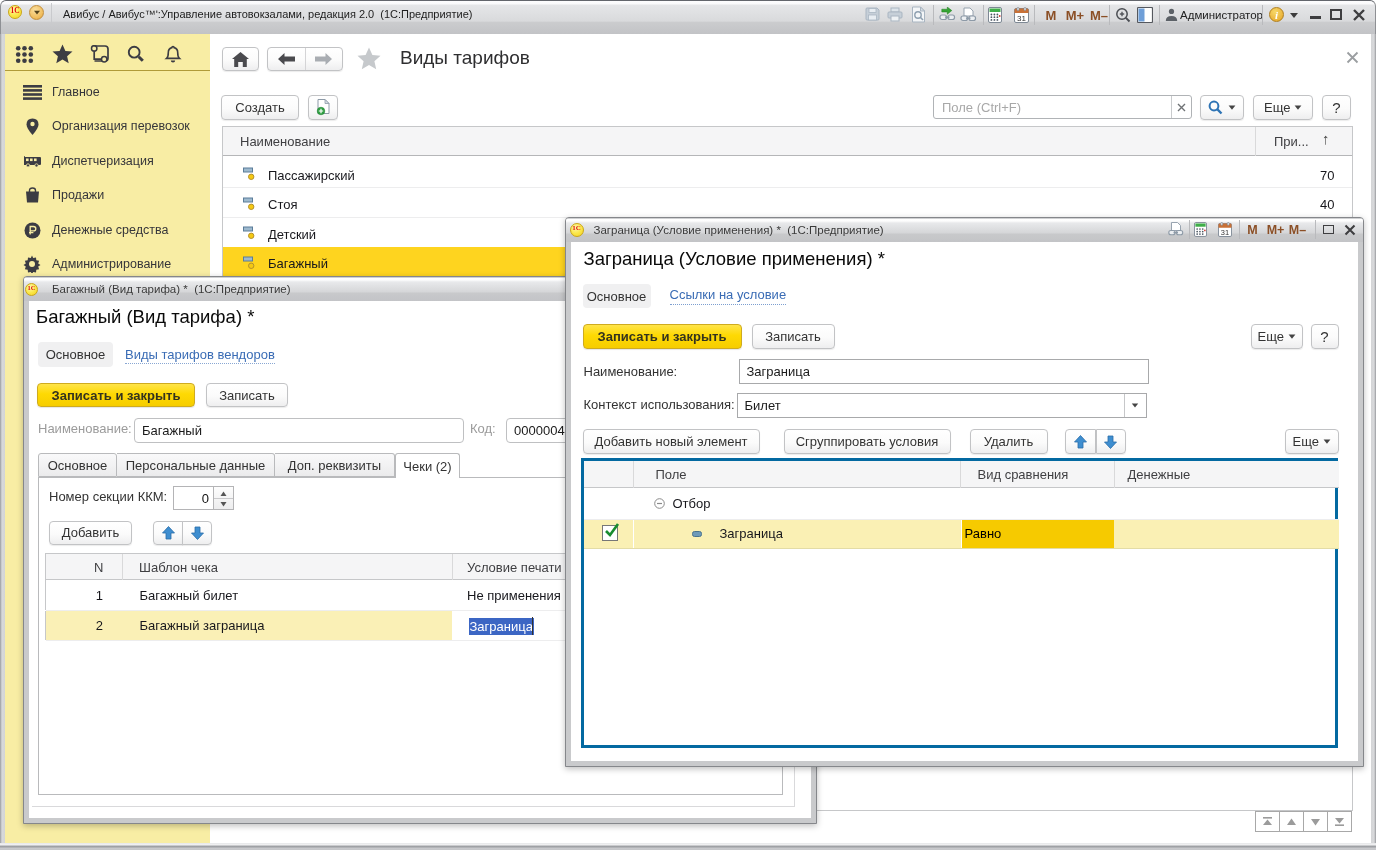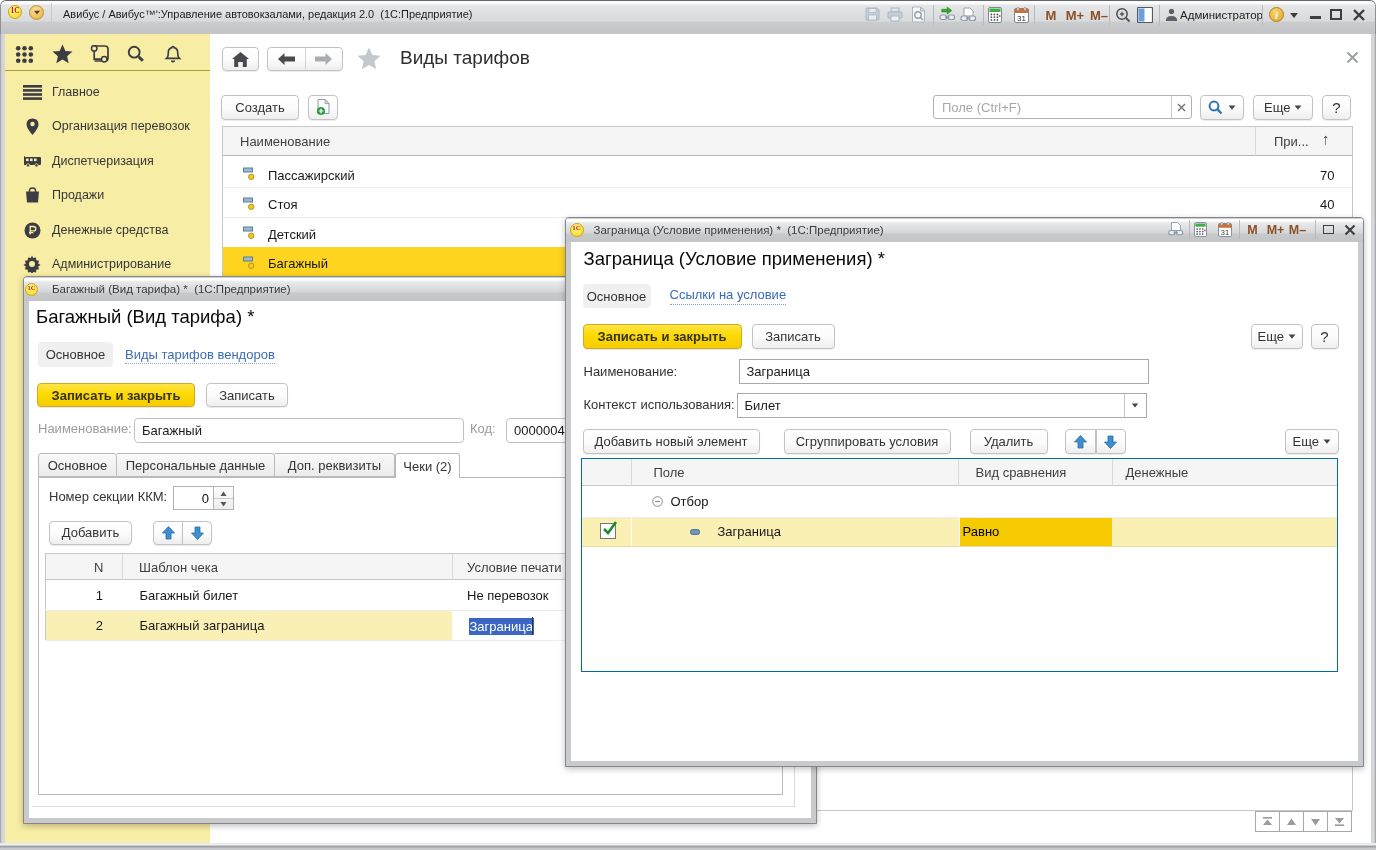--- a/index.html
+++ b/index.html
@@ -455,21 +455,21 @@
     <div class="abs" style="left:16px; top:252px; width:731px; height:27px; background:#f5f5f6; border:1px solid #c6c7c9;">
       <div class="hdr-txt" style="left:48px; top:6px;">N</div>
       <div class="colsep" style="left:76px; top:0; height:26px;"></div>
       <div class="hdr-txt" style="left:93px; top:6px;">Шаблон чека</div>
       <div class="colsep" style="left:406px; top:0; height:26px;"></div>
       <div class="hdr-txt" style="left:421px; top:6px;">Условие печати</div>
     </div>
     <div class="abs" style="left:16px; top:279px; width:731px; height:30px; border-left:1px solid #c6c7c9; border-right:1px solid #c6c7c9;">
       <div class="cell-txt" style="right:672px; top:8px;">1</div>
       <div class="cell-txt" style="left:93.5px; top:8px;">Багажный билет</div>
-      <div class="cell-txt" style="left:421px; top:8px;">Не перевозок</div>
+      <div class="cell-txt" style="left:421px; top:8px;">Не применения</div>
       <div class="rowsep" style="left:0; top:30px; width:731px;"></div>
     </div>
     <div class="abs" style="left:16px; top:309.5px; width:731px; height:29px; border-left:1px solid #c6c7c9; border-right:1px solid #c6c7c9;">
       <div class="abs" style="left:0; top:0; width:406px; height:29px; background:#faf0b6;"></div>
       <div class="cell-txt" style="right:672px; top:7px;">2</div>
       <div class="cell-txt" style="left:93.5px; top:7px;">Багажный заграница</div>
       <div class="abs" style="left:422.5px; top:7px; background:#3c66c4; color:#fff; font-size:13px; padding:0 1px; height:17px; display:flex; align-items:center;">Заграница</div>
       <div class="abs" style="left:486px; top:6px; width:1px; height:18px; background:#333;"></div>
       <div class="rowsep" style="left:0; top:29px; width:731px;"></div>
     </div>
@@ -550,21 +550,21 @@
           <path d="M6.5 0.5 L12.5 7 H9 v6 H4 V7 H0.5 z" fill="#3e8ed0" stroke="#2a6da8" stroke-width="0.8"></path>
         </svg>
     </div>
     <div class="btn" style="left:525px; top:187px; width:30px; height:25px; border-radius:0 4px 4px 0;">
       <svg width="13" height="14" viewBox="0 0 13 14">
           <path d="M6.5 13.5 L12.5 7 H9 V1 H4 v6 H0.5 z" fill="#3e8ed0" stroke="#2a6da8" stroke-width="0.8"></path>
         </svg>
     </div>
     <div class="btn" style="left:714px; top:187px; width:54px; height:25px;">Еще&nbsp;<span class="caret" style="transform:scale(0.85);"></span></div>
 
-    <div class="abs" style="left:10px; top:215.5px; width:757px; height:214px; border:1px solid #0369a1; background:#fff;">
+    <div class="abs" style="left:10px; top:215.5px; width:757px; height:290px; border:3px solid #0369a1; background:#fff;">
       <div class="abs th-bg" style="left:0; top:0; width:755px; height:27px; border-bottom:1px solid #c6c7c9;">
         <div class="colsep" style="left:49px; top:0; height:27px;"></div>
         <div class="hdr-txt" style="left:72px; top:6px;">Поле</div>
         <div class="colsep" style="left:376px; top:0; height:27px;"></div>
         <div class="hdr-txt" style="left:394px; top:6px;">Вид сравнения</div>
         <div class="colsep" style="left:530px; top:0; height:27px;"></div>
         <div class="hdr-txt" style="left:544px; top:6px;">Денежные</div>
       </div>
 
       <div class="abs" style="left:0; top:27px; width:755px; height:31px;">

